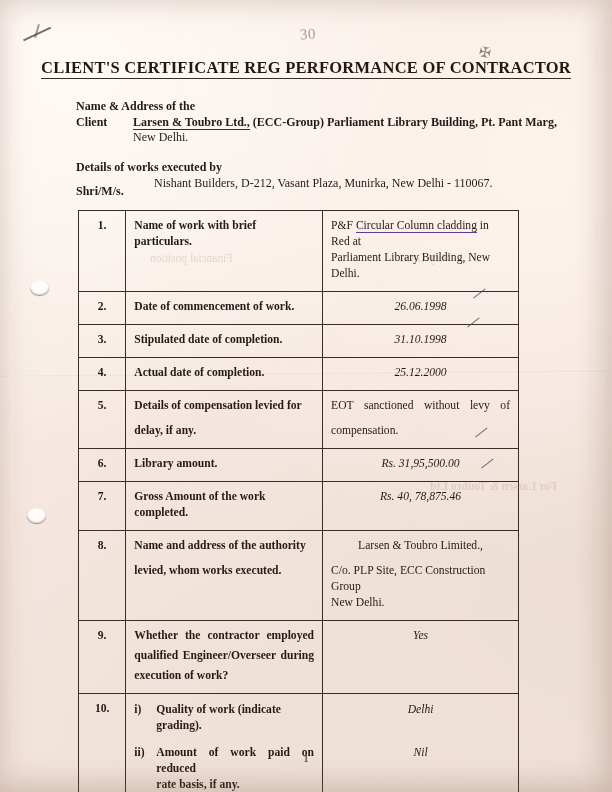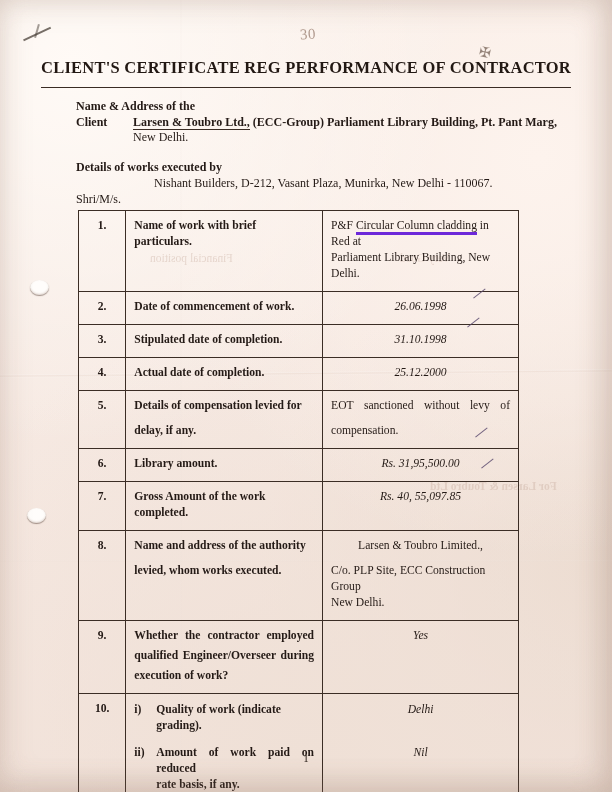--- a/index.html
+++ b/index.html
@@ -85,35 +85,35 @@
     position: absolute;
     left: 0; right: 0; top: 58px;
     text-align: center;
     font-size: 16.5px;
     font-weight: bold;
     letter-spacing: 0.25px;
     color: #221813;
   }
   .doc-title span {
     border-bottom: 1.4px solid #3a2c24;
-    padding-bottom: 10px;
+    padding-bottom: 1px;
   }
 
   .blk { position: absolute; font-size: 12px; line-height: 15px; }
   .ul { border-bottom: 1px solid #3a2c24; padding-bottom: 0px; }
 
   .name-addr-head { left: 76px; top: 99px; font-weight: bold; }
   .client-row  { left: 76px; top: 115px; }
   .client-key  { position: absolute; left: 0; top: 0; font-weight: bold; }
   .client-val  { display: block; margin-left: 57px; font-weight: bold; }
   .client-l2   { display: block; margin-left: 57px; }
 
   .works-head { left: 76px; top: 160px; font-weight: bold; }
   .works-row  { left: 76px; top: 176px; }
-  .works-key  { position: absolute; left: 0; top: 16px; font-weight: normal; }
+  .works-key  { position: absolute; left: 0; top: 8px; font-weight: bold; }
   .works-val  { display: block; margin-left: 78px; }
 
   
   table.cert {
     position: absolute;
     left: 78px; top: 210px;
     width: 441px;
     border-collapse: collapse;
     font-size: 11.6px;
     line-height: 16px;
@@ -136,21 +136,21 @@
   td.desc p, td.val p { margin: 0 0 9px 0; }
   td.desc p:last-child, td.val p:last-child { margin-bottom: 0; }
   .just-line { text-align: justify; text-align-last: justify; }
 
   
   table.sub { border-collapse: collapse; width: 100%; }
   table.sub td { border: 0; padding: 0 0 11px 0; vertical-align: top; font-weight: bold; }
   table.sub tr:last-child td { padding-bottom: 0; }
   td.rn { width: 22px; font-weight: bold; }
 
-  .ink-underline { border-bottom: 3px solid #6d28d9; }
+  .ink-underline { border-bottom: 1px solid #6d28d9; }
 
   
   .tick {
     position: absolute;
     width: 15px; height: 1.4px;
     background: #5b4a6e;
     transform: rotate(-38deg);
     opacity: .85;
     pointer-events: none;
   }
@@ -258,21 +258,21 @@
 
       <tr>
         <td class="sn">6.</td>
         <td class="desc">Library amount.</td>
         <td class="val center">Rs. 31,95,500.00</td>
       </tr>
 
       <tr>
         <td class="sn">7.</td>
         <td class="desc">Gross Amount of the work completed.</td>
-        <td class="val center">Rs. 40, 55,097.85</td>
+        <td class="val center">Rs. 40, 78,875.46</td>
       </tr>
 
       <tr>
         <td class="sn">8.</td>
         <td class="desc">
           <p>Name and address of the authority</p>
           <p>levied, whom works executed.</p>
         </td>
         <td class="val">
           <p style="text-align:center;">Larsen &amp; Toubro Limited.,</p>

